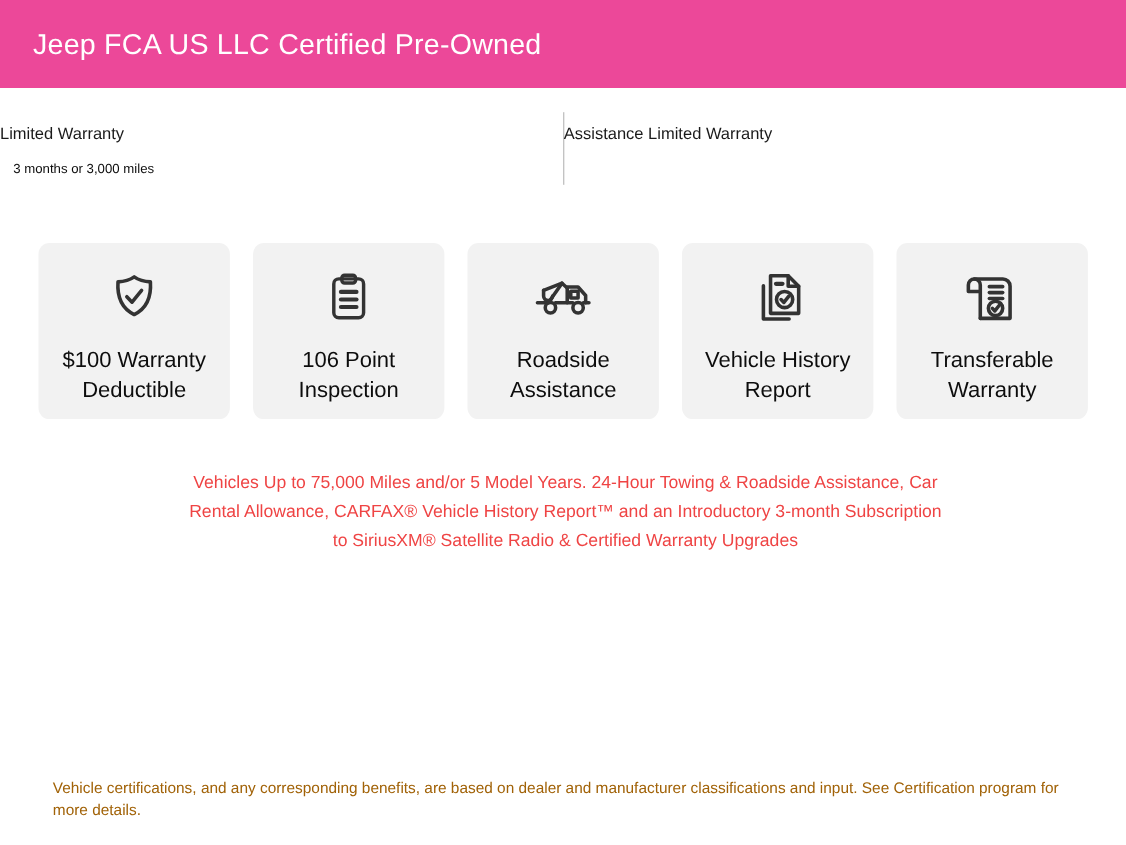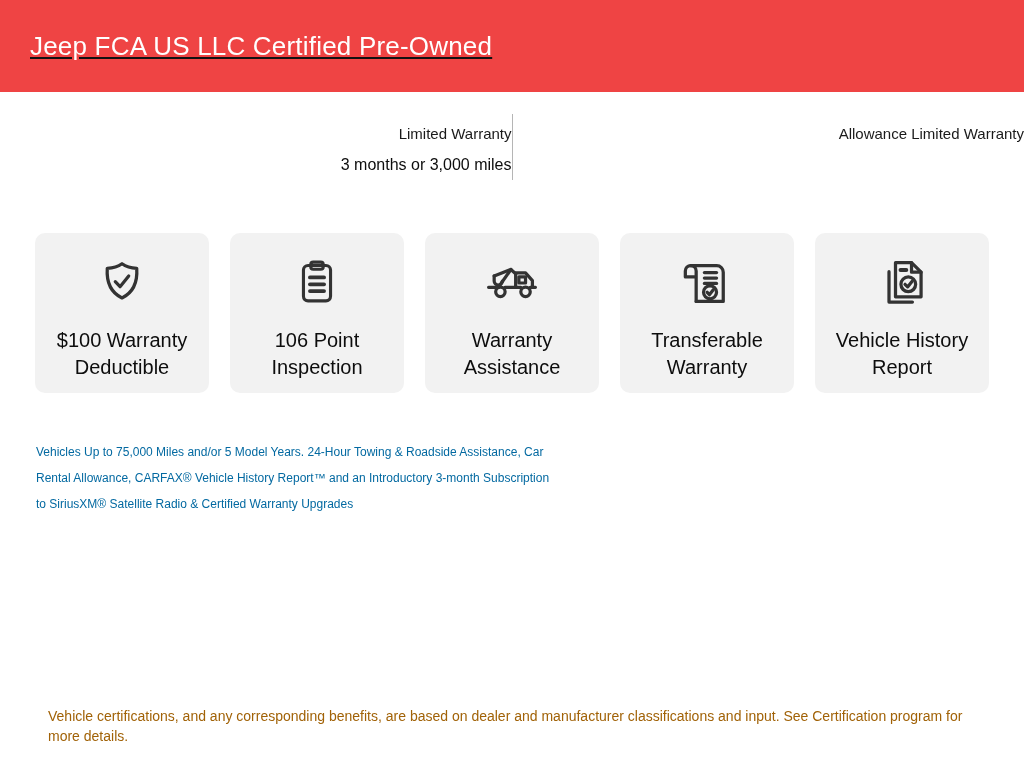--- a/index.html
+++ b/index.html
@@ -7,55 +7,55 @@
   body {
     font-family: "Liberation Sans", sans-serif;
     background: #ffffff;
     color: #111111;
     position: relative;
     overflow: hidden;
   }
 
   
   .header {
-    height: 92px;
-    background: #ef4444;
+    height: 80px;
+    background: #ec4899;
     display: flex;
     align-items: center;
     padding-left: 30px;
-    text-decoration: underline;
   }
   .header .title {
     color: #ffffff;
     font-size: 26px;
     font-weight: 400;
     letter-spacing: 0.2px;
   }
 
   
   .warranty-row {
     margin-top: 22px;
     display: flex;
     align-items: flex-start;
   }
   .warranty-col {
     flex: 1;
-    text-align: right;
+    text-align: left;
     padding-top: 10px;
   }
   .warranty-label {
     font-size: 15px;
     line-height: 20px;
     color: #1a1a1a;
   }
   .warranty-value {
-    font-size: 16px;
+    font-size: 12px;
     line-height: 26px;
     margin-top: 8px;
     color: #0d0d0d;
+    padding-left: 12px;
   }
   .warranty-divider {
     width: 1px;
     height: 66px;
     background: #b5b5b5;
     flex: 0 0 1px;
   }
 
   
   .cards {
@@ -93,24 +93,25 @@
     line-height: 27px;
     text-align: center;
     color: #0d0d0d;
   }
 
   
   .description {
     margin-top: 46px;
     margin-left: 36px;
     width: 956px;
-    font-size: 12px;
+    font-size: 16px;
     line-height: 26px;
-    color: #0369a1;
+    color: #ef4444;
     white-space: pre-line;
+    text-align: center;
   }
 
   
   .disclaimer {
     position: absolute;
     left: 48px;
     top: 707px;
     width: 940px;
     font-size: 14px;
     line-height: 19.5px;
@@ -124,21 +125,21 @@
   <div class="title">Jeep FCA US LLC Certified Pre-Owned</div>
 </div>
 
 <div class="warranty-row">
   <div class="warranty-col">
     <div class="warranty-label">Limited Warranty</div>
     <div class="warranty-value">3 months or 3,000 miles</div>
   </div>
   <div class="warranty-divider"></div>
   <div class="warranty-col">
-    <div class="warranty-label">Allowance Limited Warranty</div>
+    <div class="warranty-label">Assistance Limited Warranty</div>
   </div>
 </div>
 
 <div class="cards">
 
   <div class="card">
     <div class="icon-wrap">
       <svg width="52" height="52" viewBox="0 0 24 24">
         <path d="M12 3.1 C13.8 4.4 16.2 5.1 18.8 5.2 C19.1 9.7 18.4 15.8 12 18.9 C5.6 15.8 4.9 9.7 5.2 5.2 C7.8 5.1 10.2 4.4 12 3.1 Z"></path>
         <path d="M8.9 11.4 l2.2 2.3 4 -4.9"></path>
@@ -166,52 +167,52 @@
         <path d="M7.2 12.5 L13 4.2 L15.2 6.2"></path>
         <path d="M13 4.2 L5.2 7.2"></path>
         <path d="M5.2 7.2 v2.4 a1.9 1.9 0 0 0 3.8 0"></path>
         <path d="M15.2 12.5 V5.8 h4.6 l3.2 3.6 v3.1"></path>
         <rect x="16.7" y="7.6" width="3.1" height="2.9"></rect>
         <path d="M2.6 12.5 H6 M10.2 12.5 H17.6 M22 12.5 H24.4"></path>
         <circle cx="8.1" cy="14.6" r="2.2"></circle>
         <circle cx="19.8" cy="14.6" r="2.2"></circle>
       </svg>
     </div>
-    <div class="card-label">Warranty Assistance</div>
+    <div class="card-label">Roadside Assistance</div>
+  </div>
+
+  <div class="card">
+    <div class="icon-wrap">
+      <svg width="52" height="52" viewBox="0 0 24 24">
+        <path d="M6 6.8 V20.8 H16.8"></path>
+        <path d="M9 2.6 H16.4 L20.8 7 V18.4 H9 Z"></path>
+        <path d="M16.4 2.6 V7 H20.8"></path>
+        <line x1="11.3" y1="6" x2="14" y2="6" stroke-width="1.8"></line>
+        <circle cx="14.9" cy="12.6" r="3.4"></circle>
+        <path d="M13.4 12.6 l1.2 1.2 2 -2.5"></path>
+      </svg>
+    </div>
+    <div class="card-label">Vehicle History Report</div>
   </div>
 
   <div class="card">
     <div class="icon-wrap">
       <svg width="52" height="52" viewBox="0 0 24 24">
         <path d="M7 20.5 V6.5 A2.5 2.5 0 0 0 4.5 4 A2.5 2.5 0 0 0 2 6.5 V9.2 H7"></path>
         <path d="M4.5 4 H16.5 A3 3 0 0 1 19.5 7 V20.5 H7"></path>
         <line x1="10.8" y1="7.2" x2="16.4" y2="7.2"></line>
         <line x1="10.8" y1="9.7" x2="16.4" y2="9.7"></line>
         <line x1="10.8" y1="12.2" x2="16.4" y2="12.2"></line>
         <circle cx="13.4" cy="16.3" r="3"></circle>
         <path d="M12.1 16.3 l1 1.1 1.8 -2.3"></path>
       </svg>
     </div>
     <div class="card-label">Transferable Warranty</div>
   </div>
 
-  <div class="card">
-    <div class="icon-wrap">
-      <svg width="52" height="52" viewBox="0 0 24 24">
-        <path d="M6 6.8 V20.8 H16.8"></path>
-        <path d="M9 2.6 H16.4 L20.8 7 V18.4 H9 Z"></path>
-        <path d="M16.4 2.6 V7 H20.8"></path>
-        <line x1="11.3" y1="6" x2="14" y2="6" stroke-width="1.8"></line>
-        <circle cx="14.9" cy="12.6" r="3.4"></circle>
-        <path d="M13.4 12.6 l1.2 1.2 2 -2.5"></path>
-      </svg>
-    </div>
-    <div class="card-label">Vehicle History Report</div>
-  </div>
-
 </div>
 
 <div class="description">Vehicles Up to 75,000 Miles and/or 5 Model Years. 24-Hour Towing &amp; Roadside Assistance, Car
 Rental Allowance, CARFAX® Vehicle History Report™ and an Introductory 3-month Subscription
 to SiriusXM® Satellite Radio &amp; Certified Warranty Upgrades</div>
 
 <div class="disclaimer">Vehicle certifications, and any corresponding benefits, are based on dealer and manufacturer classifications and input. See Certification
 program for more details.</div>
 
 </body></html>

